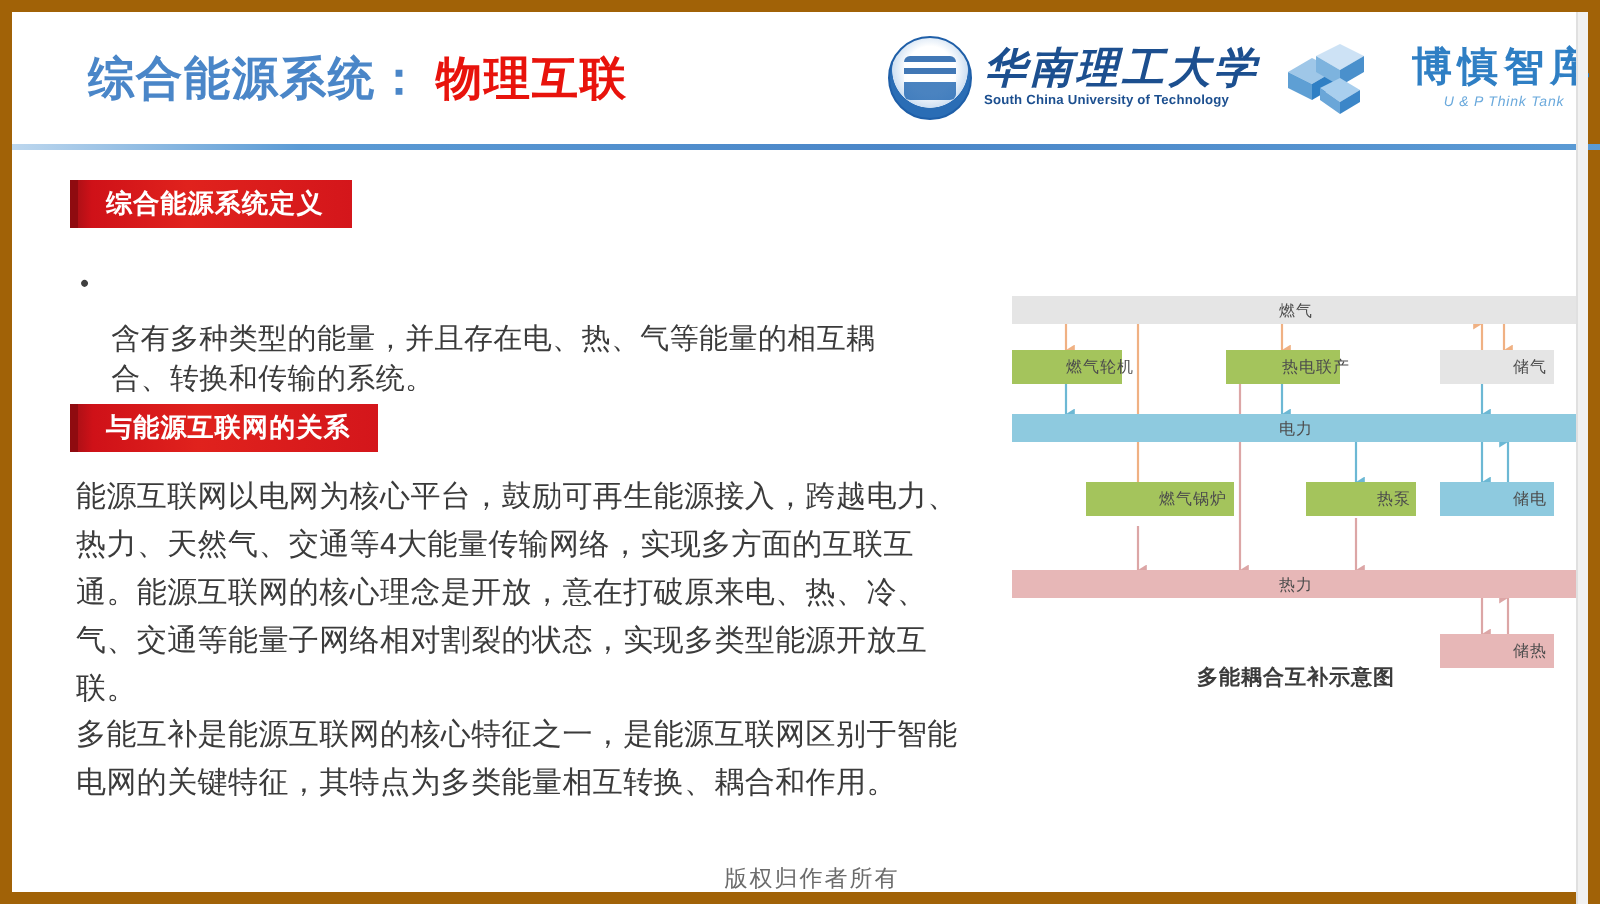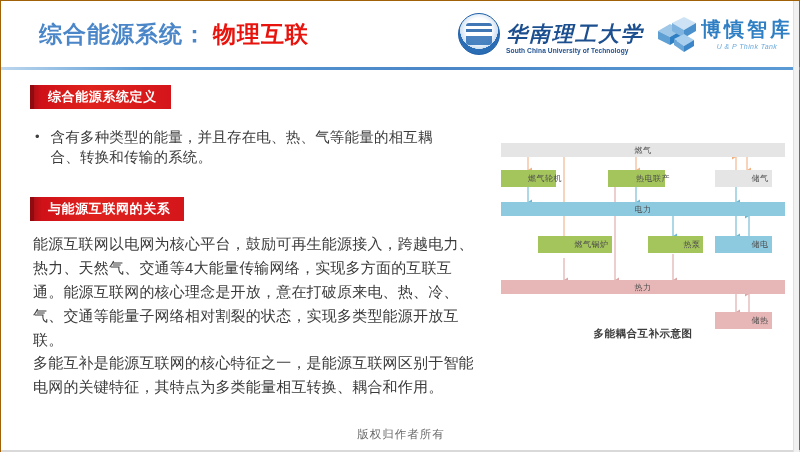--- a/index.html
+++ b/index.html
@@ -6,21 +6,21 @@
   body{
     width:800px;height:452px;
     background:#ffffff;
     font-family:"Liberation Sans","DejaVu Sans",sans-serif;
     overflow:hidden;
     position:relative;
   }
   .slide{
     position:absolute;inset:0;
     background:#ffffff;
-    border:1px solid #a16207;
+    border:6px solid #a16207;
     box-sizing:border-box;
   }
   
   .header{
     position:absolute;left:0;top:0;width:800px;height:67px;
   }
   .title{
     position:absolute;left:38px;top:18px;
     font-size:23px;font-weight:bold;letter-spacing:1px;
     white-space:nowrap;
@@ -29,21 +29,21 @@
   .title .t-accent{color:#e8130c;margin-left:6px;}
   .divider{
     position:absolute;left:0;top:66px;width:800px;height:3px;
     background:linear-gradient(to right,#bdd7ee 0%,#5b9bd5 18%,#4a86c8 55%,#5b9bd5 100%);
   }
   
   .logos{
     position:absolute;right:8px;top:8px;height:50px;
     display:flex;align-items:center;gap:10px;
   }
-  .logo-scut{display:flex;align-items:flex-end;gap:6px;}
+  .logo-scut{display:flex;align-items:center;gap:6px;}
   .scut-seal{
     width:40px;height:40px;border-radius:50%;
     border:1.5px solid #1f5fa8;
     background:radial-gradient(circle at 50% 40%,#ffffff 38%,#cfe0f2 60%,#2a6db5 61%,#2a6db5 100%);
     position:relative;flex:none;
   }
   .scut-seal:after{
     content:"";position:absolute;left:7px;top:9px;width:26px;height:22px;
     border-radius:3px;
     background:linear-gradient(to bottom,#1f5fa8 0 3px,#ffffff 3px 6px,#1f5fa8 6px 9px,#ffffff 9px 13px,#2a6db5 13px 22px);
@@ -51,21 +51,21 @@
   }
   .scut-txt{display:flex;flex-direction:column;line-height:1;}
   .scut-cn{
     font-family:"Liberation Serif","DejaVu Serif",serif;
     font-size:21px;font-weight:bold;color:#1c4f8f;letter-spacing:2px;
     font-style:italic;
   }
   .scut-en{
     font-size:6.6px;font-weight:bold;color:#1c4f8f;letter-spacing:.1px;margin-top:3px;
   }
-  .logo-up{display:flex;align-items:center;gap:3px;}
+  .logo-up{display:flex;align-items:center;gap:22px;}
   .up-mark{width:44px;height:38px;flex:none;}
   .up-txt{display:flex;flex-direction:column;line-height:1;}
   .up-cn{
     font-family:"Liberation Serif","DejaVu Serif",serif;
     font-size:20px;font-weight:bold;color:#2f7fc4;letter-spacing:3px;
   }
   .up-en{
     font-size:7px;color:#6aa9dc;letter-spacing:.4px;margin-top:4px;font-style:italic;
     text-align:center;
   }
@@ -85,21 +85,21 @@
   .banner1{position:absolute;left:29px;top:10px;}
   .banner2{position:absolute;left:29px;top:122px;}
   .bullet-row{
     position:absolute;left:34px;top:52px;width:420px;
     display:flex;gap:11px;
   }
   .bullet-dot{
     color:#3f3f3f;font-size:13px;line-height:19px;flex:none;
   }
   .bullet-text{
-    font-size:14.5px;color:#3b3b3b;line-height:20px;letter-spacing:.2px;
+    font-size:14.5px;color:#3b3b3b;line-height:20px;letter-spacing:.2px;margin-top:28px;
   }
   .para{
     position:absolute;left:32px;width:442px;
     font-size:15px;color:#3b3b3b;line-height:24px;letter-spacing:.2px;
   }
   .para1{top:157px;}
   .para2{top:276px;}
   
   .right{
     position:absolute;left:492px;top:130px;width:300px;height:230px;

